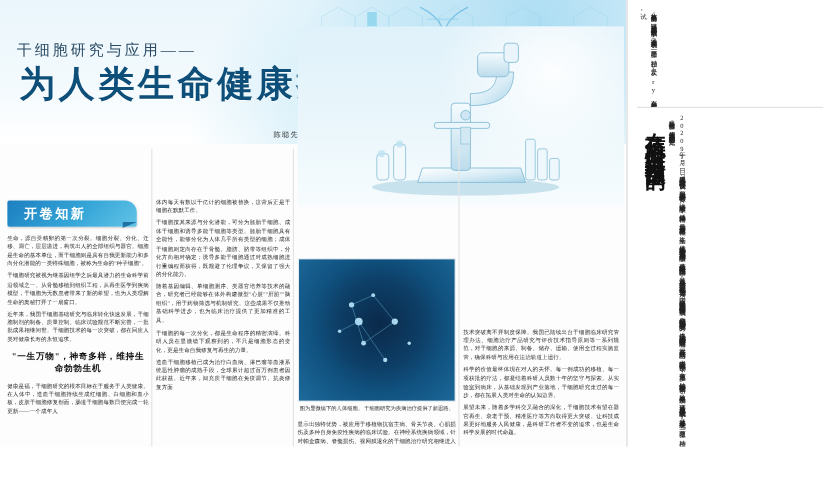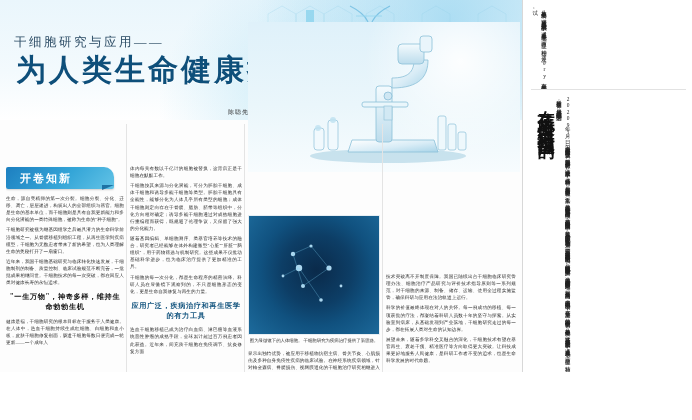--- a/index.html
+++ b/index.html
@@ -398,23 +398,20 @@
         </div>
       </div>
 
       <div class="col" id="col2">
         <div class="body-text">
           <p>体内每天有数以千亿计的细胞被替换，这背后正是干细胞在默默工作。</p>
           <p>干细胞按其来源与分化潜能，可分为胚胎干细胞、成体干细胞和诱导多能干细胞等类型。胚胎干细胞具有全能性，能够分化为人体几乎所有类型的细胞；成体干细胞则定向存在于骨髓、脂肪、脐带等组织中，分化方向相对确定；诱导多能干细胞通过对成熟细胞进行重编程而获得，既规避了伦理争议，又保留了强大的分化能力。</p>
           <p>随着基因编辑、单细胞测序、类器官培养等技术的融合，研究者已经能够在体外构建微型"心脏""肝脏""脑组织"，用于药物筛选与机制研究。这些成果不仅推动基础科学进步，也为临床治疗提供了更加精准的工具。</p>
           <p>干细胞的每一次分化，都是生命程序的精密演绎。科研人员在显微镜下观察到的，不只是细胞形态的变化，更是生命自我修复与再生的力量。</p>
         </div>
-        <div class="sub-head sub-head-blue">
-          <span>应用广泛，疾病治疗和再生医学的有力工具</span>
-        </div>
         <div class="body-text">
           <p>造血干细胞移植已成为治疗白血病、淋巴瘤等血液系统恶性肿瘤的成熟手段，全球累计超过百万例患者因此获益。近年来，间充质干细胞在免疫调节、抗炎修复方面</p>
         </div>
       </div>
 
       <div class="col" id="col3">
         <div style="height:50px"></div>
         <div class="figure" id="fig-cells">
           <div class="hexmask"></div>
           <svg width="130" height="118" viewBox="0 0 130 118" style="position:absolute;left:0;top:0;">

